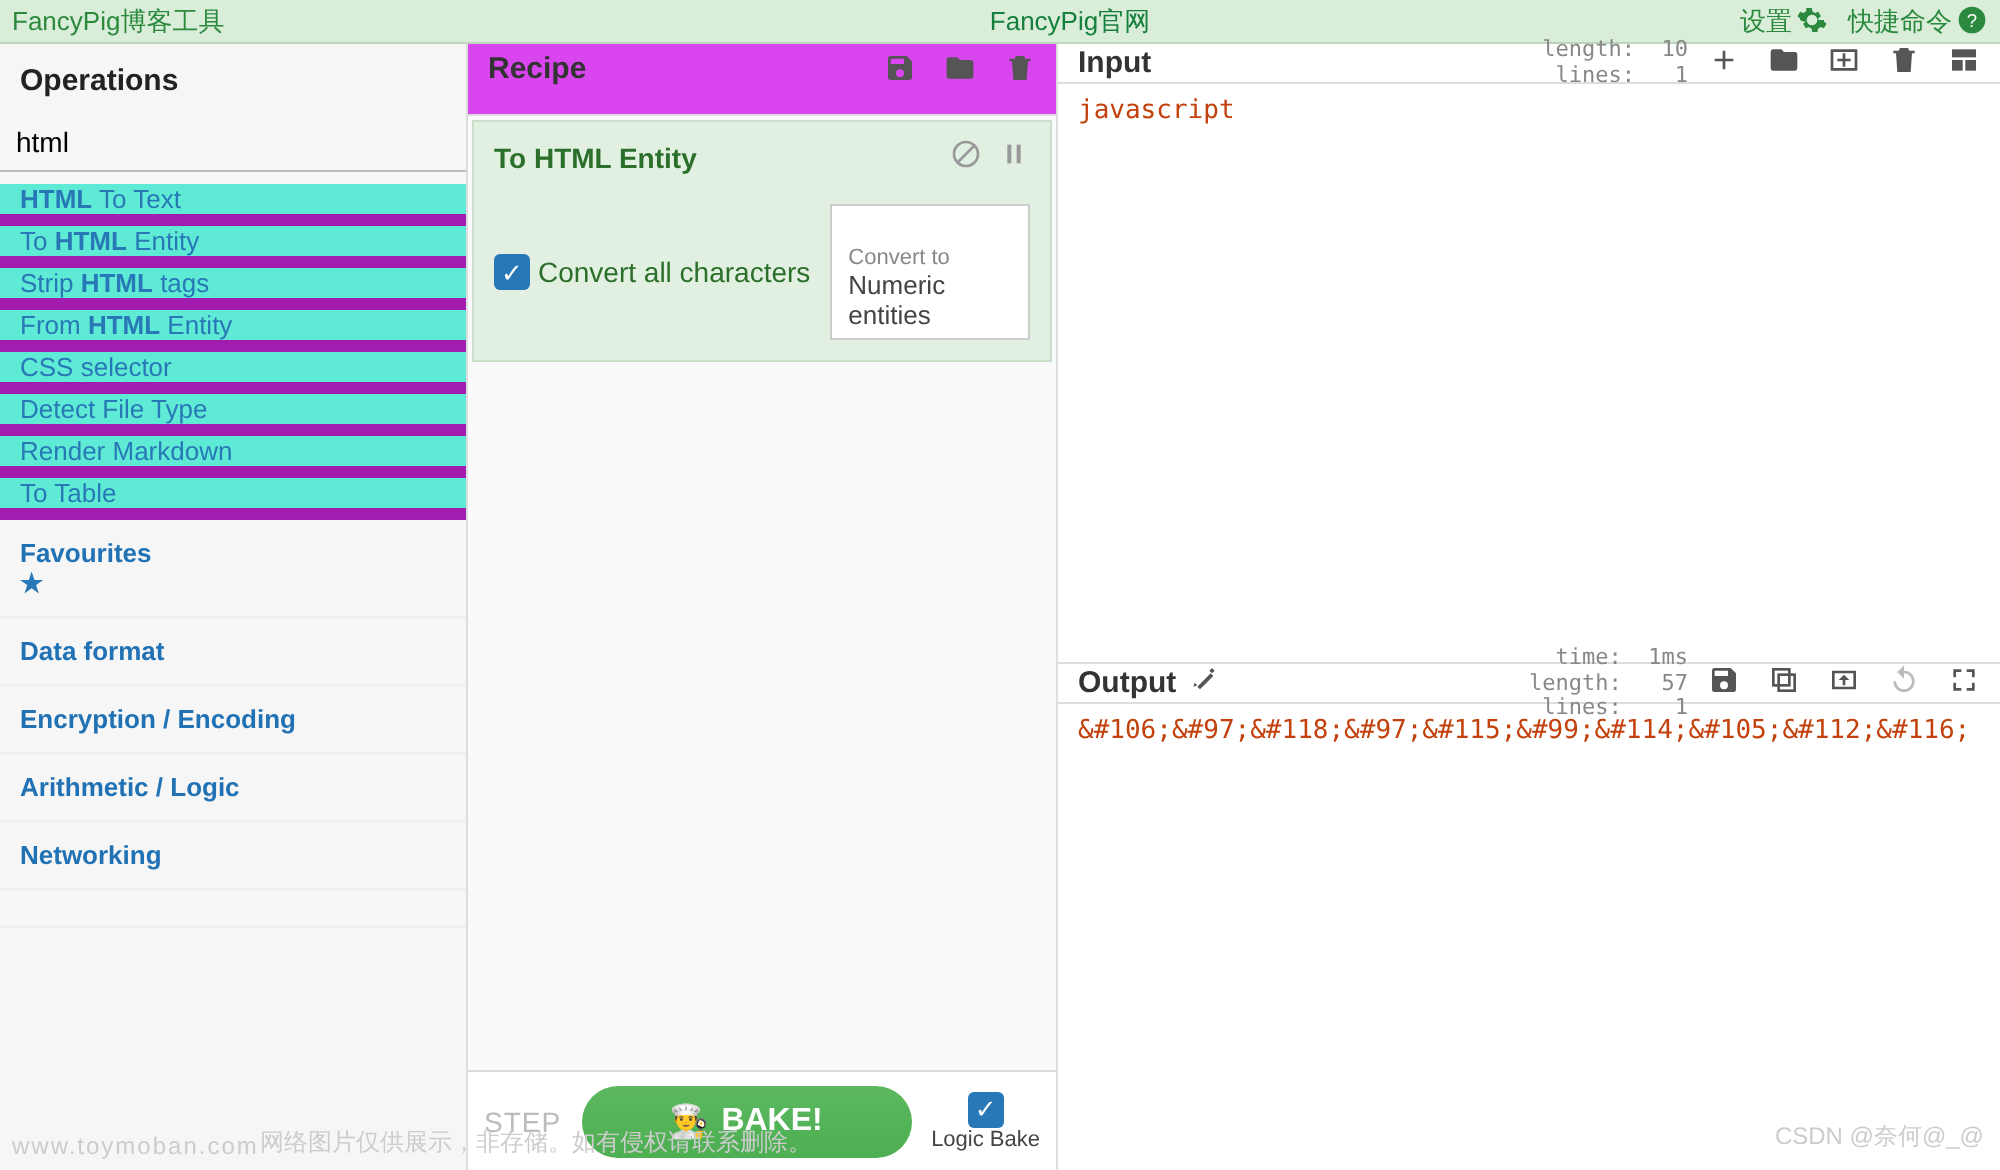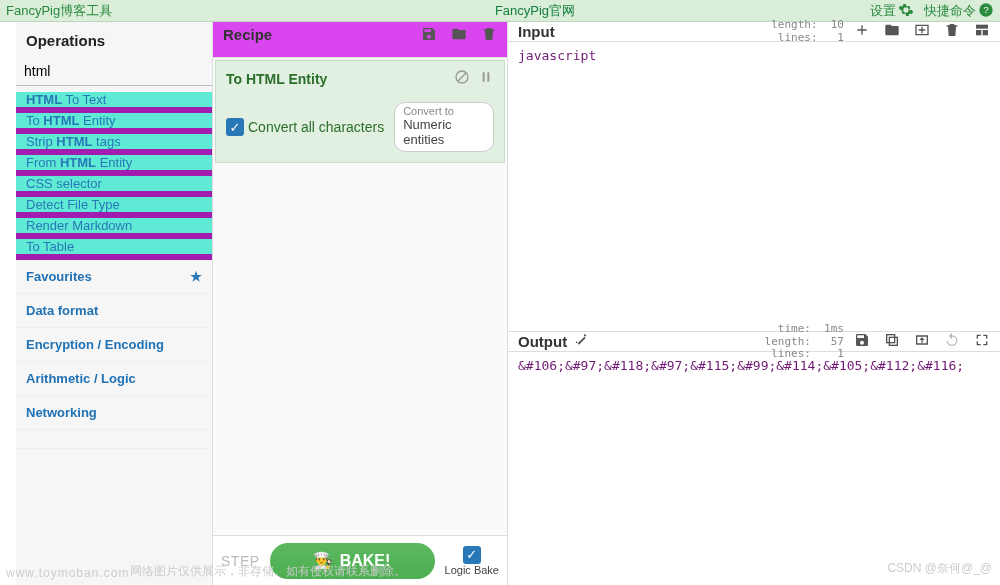--- a/index.html
+++ b/index.html
@@ -3,53 +3,53 @@
 <meta charset="utf-8">
 <style>
 * { box-sizing: border-box; margin: 0; padding: 0; }
 body { font-family: "Segoe UI", Tahoma, sans-serif; font-size: 14px; color: #333; background: #fff; width: 1000px; height: 585px; overflow: hidden; position: relative; }
 .topbar { height: 22px; background: #d9edd9; border-bottom: 1px solid #bcd6bc; display: flex; align-items: center; padding: 0 6px; font-size: 13px; }
 .topbar .left-link { color: #2b8a3e; }
 .topbar .center-link { position: absolute; left: 50%; transform: translateX(-50%); color: #15803d; margin-left: 35px; }
 .topbar .right-links { margin-left: auto; display: flex; gap: 10px; align-items: center; color: #2b8a3e; }
 .topbar .right-links span { display: inline-flex; align-items: flex-start; gap: 2px; }
 .main { display: flex; height: 563px; }
-.col-ops { width: 197px; border-right: 1px solid #ddd; background: #f6f6f6; display: flex; flex-direction: column; margin-left: 16px; }
+.col-ops { width: 234px; border-right: 1px solid #ddd; background: #f6f6f6; display: flex; flex-direction: column; }
 .ops-header { padding: 10px 10px 8px; font-weight: 700; font-size: 15px; color: #222; }
 .search-box { margin: 0 0 6px 0; }
 .search-box input { width: 100%; border: none; border-bottom: 1px solid #bbb; background: transparent; padding: 6px 8px; font-size: 14px; outline: none; }
 .op-list { flex: 1; overflow-y: auto; background: #f6f6f6; }
 .op-item { padding: 0 10px; border-bottom: 6px solid #a21caf; font-size: 13px; color: #2878b7; cursor: pointer; background: #5eead4; }
 .op-item b { font-weight: 700; }
-.cat-item { display: flex; justify-content: space-between; align-items: flex-end; padding: 9px 10px; font-size: 13px; color: #2072b5; font-weight: 700; background: #f6f6f6; border-bottom: 1px solid #eee; cursor: pointer; }
+.cat-item { display: flex; justify-content: space-between; align-items: flex-start; padding: 9px 10px; font-size: 13px; color: #2072b5; font-weight: 700; background: #f6f6f6; border-bottom: 1px solid #eee; cursor: pointer; flex-direction: column; }
 .star-icon { color: #2878b7; }
 .col-recipe { width: 295px; border-right: 1px solid #ddd; display: flex; flex-direction: column; }
 .pane-header { display: flex; align-items: flex-start; height: 36px; padding: 4px 10px; border-bottom: 1px solid #ddd; background: #d946ef; }
 .pane-title { font-weight: 700; font-size: 15px; color: #333; }
 .pane-spacer { flex: 1; }
 .hdr-icons { display: flex; gap: 14px; color: #555; }
 .hdr-icons .ico { cursor: pointer; }
 .recipe-body { flex: 1; background: #fafafa; overflow-y: auto; }
 .op-card { background: #e1f0e1; border: 1px solid #c9dfc9; margin: 2px; }
 .op-card-title { display: flex; align-items: center; padding: 8px 10px; font-size: 14px; font-weight: 700; color: #2b6f2b; }
 .op-card-title .mini-icons { margin-left: auto; color: #999; display: flex; gap: 8px; font-weight: 400; }
 .op-args { display: flex; gap: 10px; padding: 6px 10px 10px; align-items: center; }
 .checkbox-row { display: flex; align-items: center; gap: 4px; color: #2b6f2b; font-size: 14px; }
 .chk { width: 18px; height: 18px; background: #2878b7; border-radius: 3px; display: inline-flex; align-items: center; justify-content: center; color: #fff; font-size: 13px; }
-.arg-field { background: #fff; border: 1px solid #ccc; border-radius: 11px; padding: 2px 8px 4px; flex: 1; }
+.arg-field { background: #fff; border: 1px solid #ccc; border-radius: 0; padding: 20px 8px 4px; flex: 1; }
 .arg-label { font-size: 11px; color: #888; }
 .arg-value { font-size: 13px; color: #444; }
 .bake-row { display: flex; align-items: center; padding: 6px 8px; border-top: 1px solid #ddd; gap: 10px; height: 50px; background: #fff; }
 .step-lbl { color: #bbb; font-size: 14px; letter-spacing: 0.5px; }
 .bake-btn { flex: 1; background: #4caf50; background: linear-gradient(#5cb860,#4caf50); color: #fff; border: none; border-radius: 22px; height: 36px; font-size: 16px; font-weight: 700; display: flex; align-items: center; justify-content: center; gap: 6px; cursor: pointer; }
 .auto-bake { display: flex; flex-direction: column; align-items: center; font-size: 11px; color: #444; }
 .col-io { flex: 1; display: flex; flex-direction: column; }
 .io-header { display: flex; align-items: center; height: 20px; padding: 4px 10px; border-bottom: 1px solid #ddd; background: #fff; }
 .io-stats { font-family: monospace; font-size: 11px; color: #888; line-height: 1.1; text-align: right; margin-right: 10px; white-space: pre; }
-.io-body { flex: 1; padding: 6px 10px; font-family: monospace; font-size: 13px; color: #701a75; white-space: pre-wrap; overflow: auto; }
+.io-body { flex: 1; padding: 6px 10px; font-family: monospace; font-size: 13px; color: #c2410c; white-space: pre-wrap; overflow: auto; }
 .input-pane { flex: 1.1; display: flex; flex-direction: column; min-height: 0; }
 .output-pane { flex: 0.9; display: flex; flex-direction: column; min-height: 0; border-top: 1px solid #ddd; }
 .ico-svg { width: 16px; height: 16px; display: inline-block; }
 .muted { color: #aaa; }
 .watermark { position: absolute; bottom: 5px; left: 6px; color: #ccc; font-size: 12px; letter-spacing: 1px; pointer-events: none; }
 .watermark2 { position: absolute; bottom: 5px; left: 130px; color: #ccc; font-size: 12px; pointer-events: none; }
 .csdn { position: absolute; bottom: 8px; right: 8px; color: #ccc; font-size: 12px; pointer-events: none; }
 .magic { margin-left: 6px; }
 </style>
 </head>

